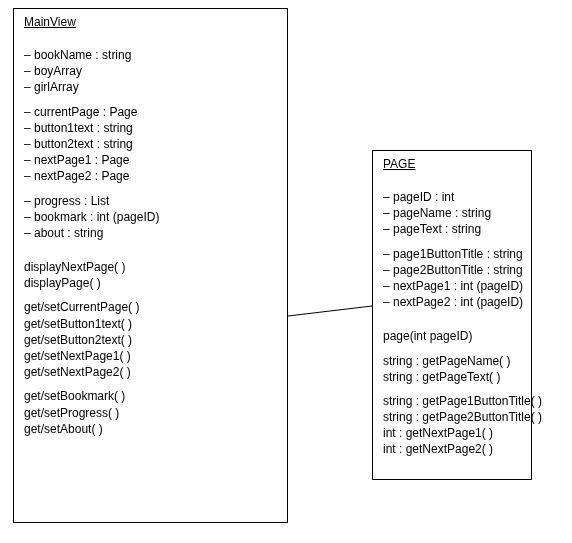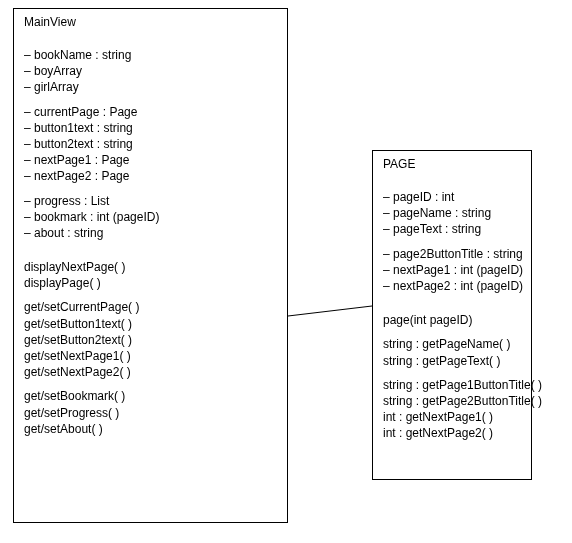--- a/index.html
+++ b/index.html
@@ -18,20 +18,21 @@
   .box {
     position: absolute;
     border: 1px solid #000;
     background: #fff;
     box-sizing: border-box;
     padding: 6px 10px 10px 10px;
   }
   .title {
     font-weight: 500;
     margin-bottom: 2px;
+    text-decoration: underline;
   }
   .hr {
     font-family: monospace;
     white-space: pre;
     overflow: hidden;
     line-height: 1;
     letter-spacing: 0;
     margin: 2px 0 4px 0;
   }
   .row {
@@ -92,20 +93,21 @@
   </div>
 
   <div class="box" id="box-page" style="left: 372px; top: 150px; width: 160px; height: 330px;">
     <div class="title">PAGE</div>
     <div class="hr">_____________________________</div>
 
     <div class="row">– pageID : int</div>
     <div class="row">– pageName : string</div>
     <div class="row">– pageText : string</div>
     <div class="blank"></div>
+    <div class="row">– page1ButtonTitle : string</div>
     <div class="row">– page2ButtonTitle : string</div>
     <div class="row">– nextPage1 : int (pageID)</div>
     <div class="row">– nextPage2 : int (pageID)</div>
 
     <div class="hr">_____________________________</div>
 
     <div class="row">page(int pageID)</div>
     <div class="blank"></div>
     <div class="row">string : getPageName( )</div>
     <div class="row">string : getPageText( )</div>

